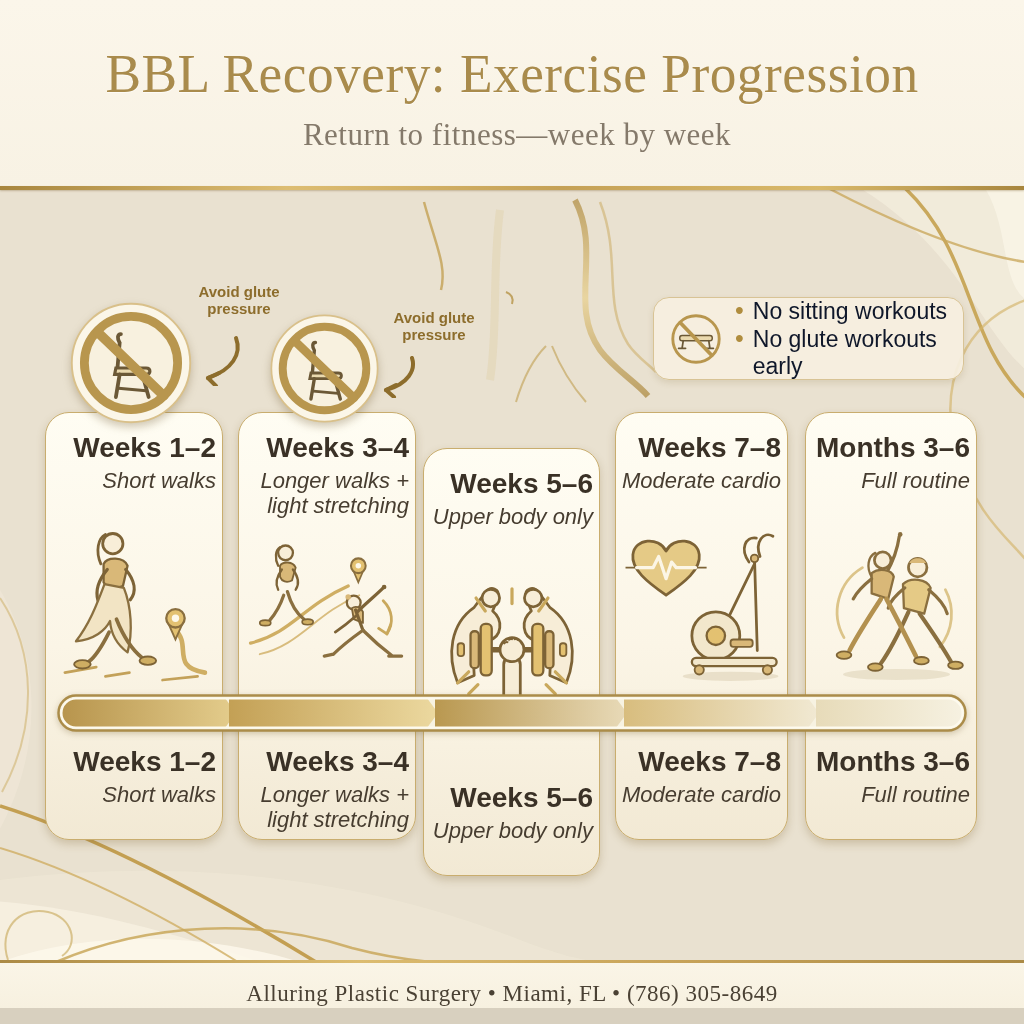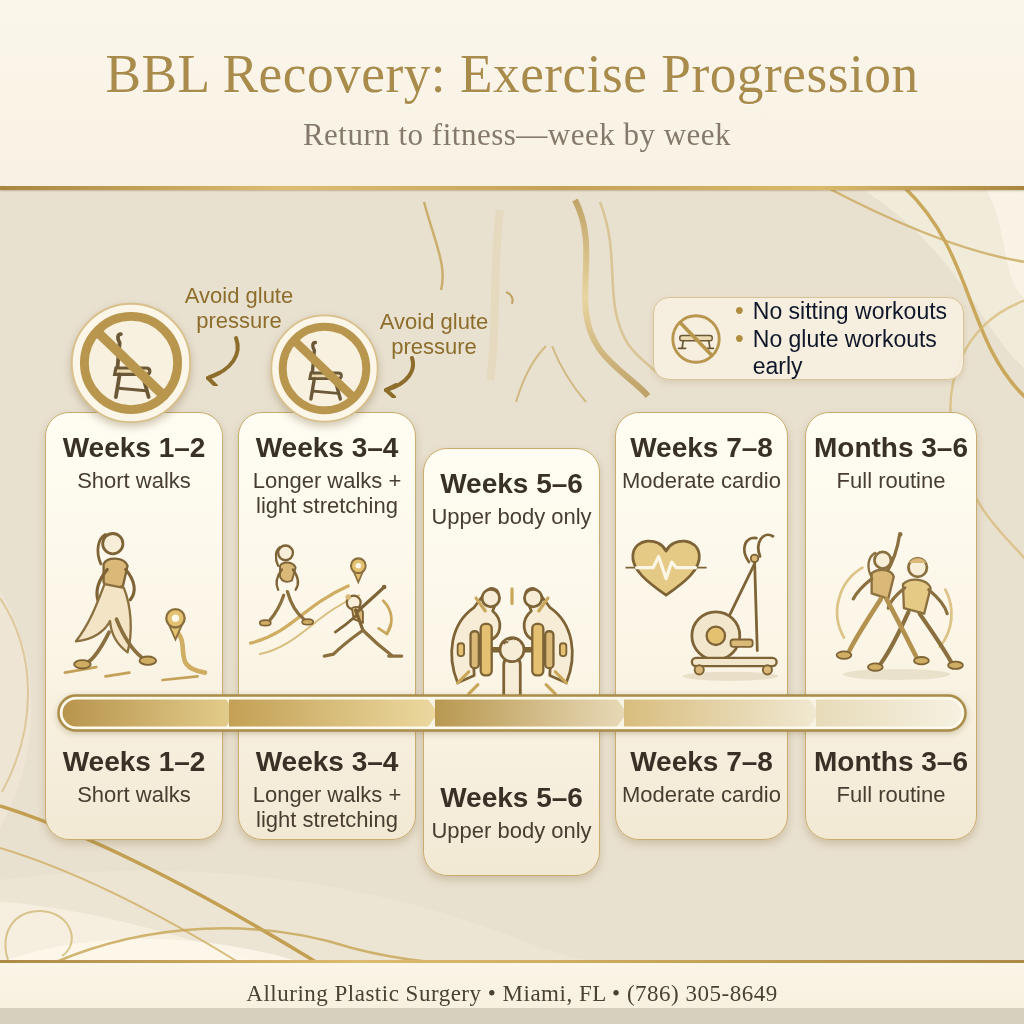--- a/index.html
+++ b/index.html
@@ -31,21 +31,21 @@
   }
   .gold-rule{
     position:absolute;left:0;top:186px;width:1024px;height:4px;z-index:7;
     background:linear-gradient(90deg,#a8863e,#ddbd72 28%,#c5a156 55%,#d9b96a 80%,#a8863e);
     box-shadow:0 1px 2px rgba(120,95,45,.35);
   }
   
   .badge{position:absolute;z-index:5;filter:drop-shadow(0 4px 4px rgba(120,100,60,.35));}
   .avoid-label{
     position:absolute;z-index:5;text-align:center;
-    font-size:22px;font-weight:400;color:#8d6d2c;line-height:1.12;
+    font-size:15px;font-weight:700;color:#8d6d2c;line-height:1.12;
   }
   .avoid-arrow{position:absolute;z-index:5;}
   
   .callout{
     position:absolute;left:653px;top:297px;width:309px;height:81px;z-index:5;
     background:rgba(246,239,224,.92);
     border:1.5px solid #d8c395;border-radius:16px;
     box-shadow:0 3px 6px rgba(140,115,65,.18);
     display:flex;align-items:center;
   }
@@ -55,25 +55,25 @@
   .callout .dot{color:#b08d3e;font-size:25px;margin-right:9px;}
   .callout .btxt{font-size:23px;color:#0f172a;}
   
   .card{
     position:absolute;top:412px;height:428px;z-index:2;
     background:linear-gradient(180deg,#fffdf3 0%,#fbf5e6 55%,#f2e9d4 100%);
     border:1.5px solid #c9ad6e;border-radius:24px;
     box-shadow:0 4px 8px rgba(130,105,55,.28);
     box-sizing:border-box;
   }
-  .card-top,.card-bottom{position:absolute;left:6px;right:6px;text-align:center;}
+  .card-top,.card-bottom{position:absolute;left:6px;right:6px;text-align:right;}
   .card-top{top:20px;}
   .card-bottom{top:334px;}
   .stage-title{font-size:28px;font-weight:700;color:#3a3126;line-height:1.1;}
-  .stage-sub{margin-top:5px;font-size:22px;color:#473d30;line-height:1.13;}
+  .stage-sub{margin-top:5px;font-size:22px;color:#473d30;line-height:1.13;font-style:italic;}
   .card-art{position:absolute;left:50%;top:92px;transform:translateX(-50%);width:164px;height:186px;}
   .card-art svg{width:100%;height:100%;}
   
   .timeline-bar{position:absolute;left:57px;top:694px;width:910px;height:38px;z-index:3;
     filter:drop-shadow(0 2px 3px rgba(120,95,45,.3));}
   
   .footer-rule{
     position:absolute;left:0;top:960px;width:1024px;height:3.5px;z-index:6;
     background:linear-gradient(90deg,#ab8a45,#dcbc70 35%,#c8a45a 65%,#ab8a45);
   }

